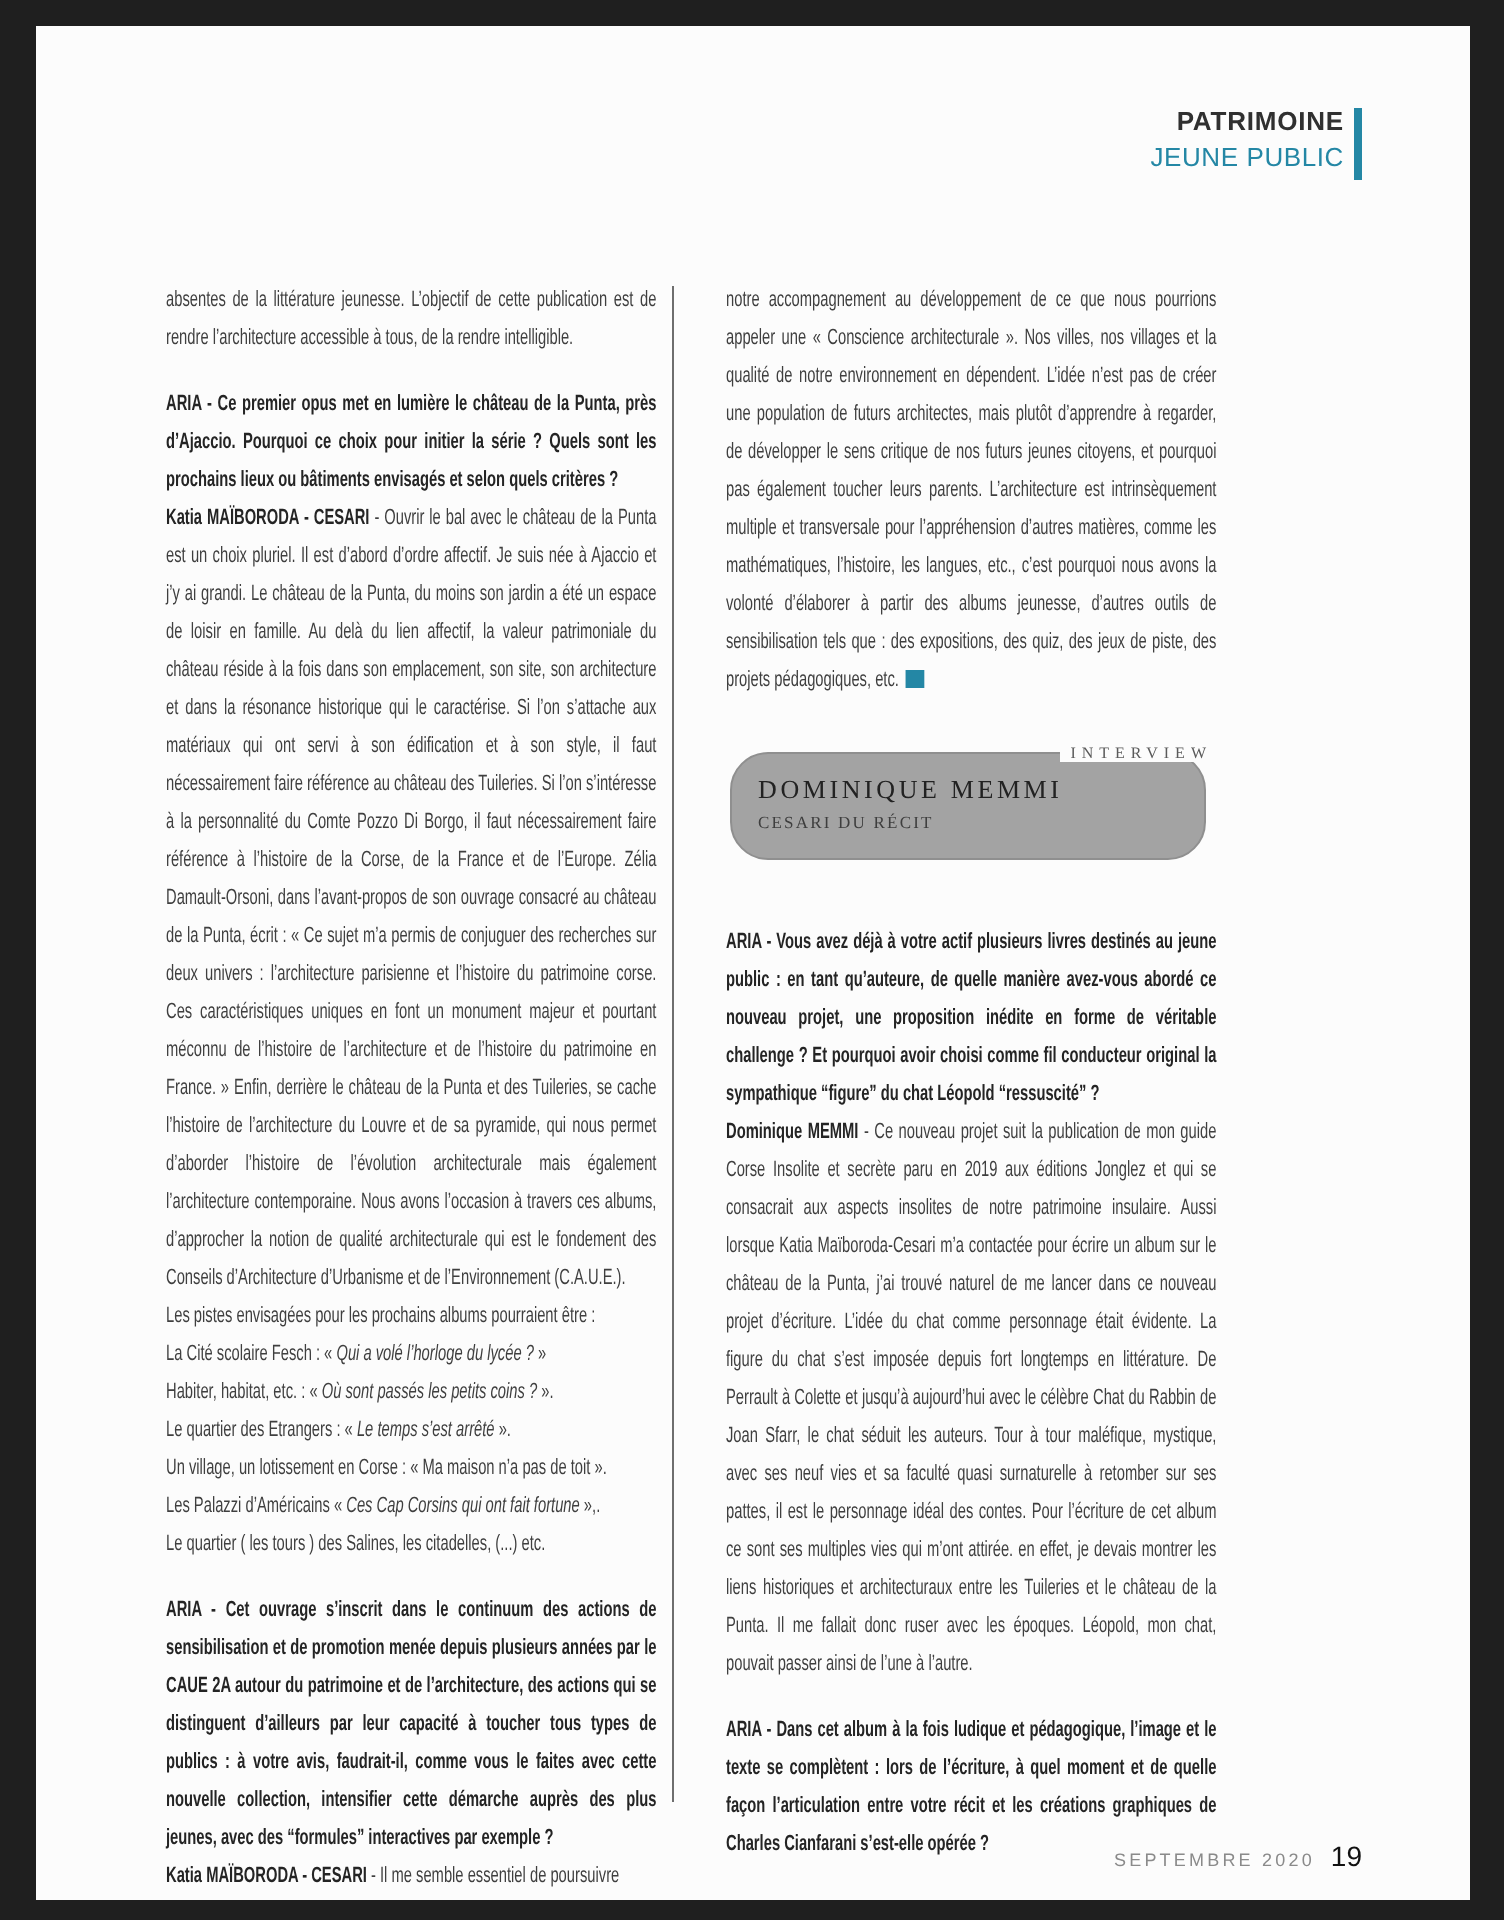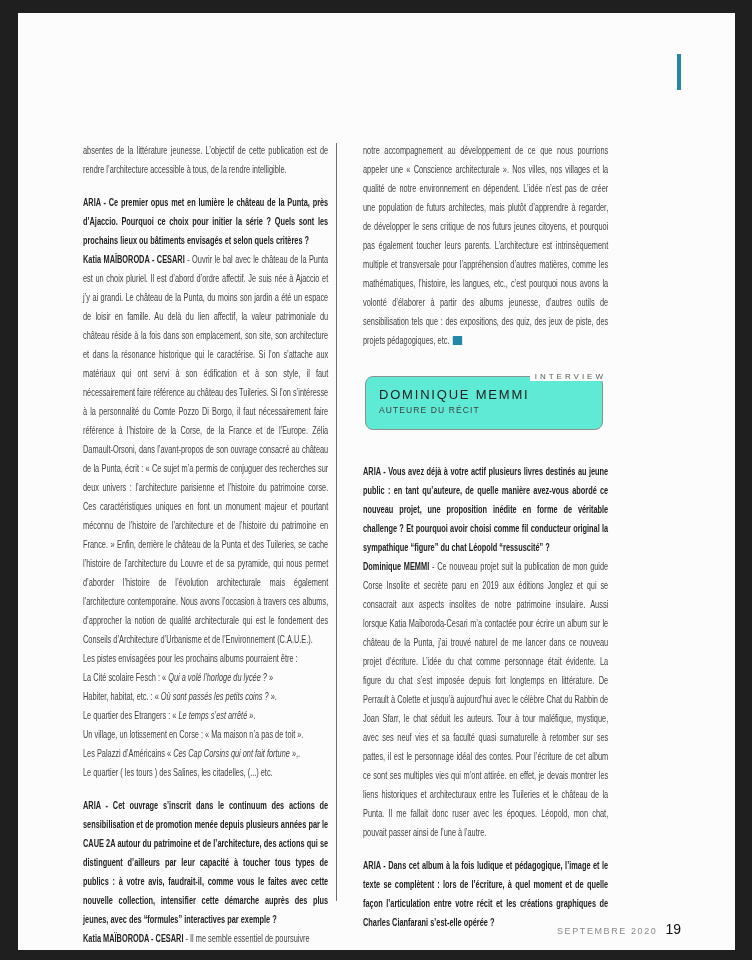--- a/index.html
+++ b/index.html
@@ -30,39 +30,43 @@
   .qtext { font-weight:bold; color:#242424; }
   .speaker { font-weight:bold; color:#242424; }
   .gap { height:14px; }
   .list-line { white-space:nowrap; text-align:left; }
   .ital { font-style:italic; }
   .end-square { display:inline-block; width:14px; height:9px; background:#2487a5; margin-left:5px; vertical-align:-1px; }
 
   
   .interview-box {
     position:relative; margin:26px 0 32px 2px; width:236px; height:52px;
-    border:1px solid #8f8f8f; border-radius:8px; background:#5eead4;
+    border:1px solid #8f8f8f; border-radius:19px; background:#a3a3a3;font-family:Liberation Serif, serif;
   }
   .interview-label {
     position:absolute; top:-5px; right:-9px; background:#fcfcfc;
     font-size:8px; letter-spacing:3px; color:#5a5a5a; padding:0 5px;
   }
   .box-name { margin:10px 0 0 13px; font-size:13px; letter-spacing:1.8px; color:#222; }
   .box-role { margin:3px 0 0 13px; font-size:8.5px; letter-spacing:1.1px; color:#3e3e3e; }
 
   
   .page-footer { position:absolute; bottom:12px; right:54px; white-space:nowrap; }
   .footer-date { font-size:9px; letter-spacing:1.6px; color:#8a8a8a; }
   .footer-page { font-size:14px; font-weight:normal; color:#111; margin-left:8px; }
 </style>
 </head>
 <body>
 
 <div class="page">
 
+  <div class="page-header">
+    <div class="category">PATRIMOINE</div>
+    <div class="subcategory">JEUNE PUBLIC</div>
+  </div>
   <div class="accent-bar"></div>
 
   <div class="columns">
 
     <div class="col-left">
       <div class="squeeze">
         <p class="body-text" style="margin:0;">absentes de la littérature jeunesse. L’objectif de cette publication est de rendre l’architecture accessible à tous, de la rendre intelligible.</p>
         <div class="gap"></div>
         <p class="body-text" style="margin:0;"><span class="qtext">ARIA - Ce premier opus met en lumière le château de la Punta, près d’Ajaccio. Pourquoi ce choix pour initier la série ? Quels sont les prochains lieux ou bâtiments envisagés et selon quels critères ?</span></p>
         <p class="body-text" style="margin:0;"><span class="speaker">Katia MAÏBORODA - CESARI</span><span> - Ouvrir le bal avec le château de la Punta est un choix pluriel. Il est d’abord d’ordre affectif. Je suis née à Ajaccio et j’y ai grandi. Le château de la Punta, du moins son jardin a été un espace de loisir en famille. Au delà du lien affectif, la valeur patrimoniale du château réside à la fois dans son emplacement, son site, son architecture et dans la résonance historique qui le caractérise. Si l’on s’attache aux matériaux qui ont servi à son édification et à son style, il faut nécessairement faire référence au château des Tuileries. Si l’on s’intéresse à la personnalité du Comte Pozzo Di Borgo, il faut nécessairement faire référence à l’histoire de la Corse, de la France et de l’Europe. Zélia Damault-Orsoni, dans l’avant-propos de son ouvrage consacré au château de la Punta, écrit : « Ce sujet m’a permis de conjuguer des recherches sur deux univers : l’architecture parisienne et l’histoire du patrimoine corse. Ces caractéristiques uniques en font un monument majeur et pourtant méconnu de l’histoire de l’architecture et de l’histoire du patrimoine en France. » Enfin, derrière le château de la Punta et des Tuileries, se cache l’histoire de l’architecture du Louvre et de sa pyramide, qui nous permet d’aborder l’histoire de l’évolution architecturale mais également l’architecture contemporaine. Nous avons l’occasion à travers ces albums, d’approcher la notion de qualité architecturale qui est le fondement des Conseils d’Architecture d’Urbanisme et de l’Environnement (C.A.U.E.).</span></p>
@@ -82,21 +86,21 @@
     <div class="col-divider"></div>
 
     <div class="col-right">
       <div class="squeeze">
         <p class="body-text" style="margin:0;"><span>notre accompagnement au développement de ce que nous pourrions appeler une « Conscience architecturale ». Nos villes, nos villages et la qualité de notre environnement en dépendent. L’idée n’est pas de créer une population de futurs architectes, mais plutôt d’apprendre à regarder, de développer le sens critique de nos futurs jeunes citoyens, et pourquoi pas également toucher leurs parents. L’architecture est intrinsèquement multiple et transversale pour l’appréhension d’autres matières, comme les mathématiques, l’histoire, les langues, etc., c’est pourquoi nous avons la volonté d’élaborer à partir des albums jeunesse, d’autres outils de sensibilisation tels que : des expositions, des quiz, des jeux de piste, des projets pédagogiques, etc.</span><span class="end-square"></span></p>
       </div>
 
       <div class="interview-box">
         <span class="interview-label">INTERVIEW</span>
         <div class="box-name">DOMINIQUE MEMMI</div>
-        <div class="box-role">AUTEURE DU RÉCIT</div>
+        <div class="box-role">CESARI DU RÉCIT</div>
       </div>
 
       <div class="squeeze">
         <p class="body-text" style="margin:0;"><span class="qtext">ARIA - Vous avez déjà à votre actif plusieurs livres destinés au jeune public : en tant qu’auteure, de quelle manière avez-vous abordé ce nouveau projet, une proposition inédite en forme de véritable challenge ? Et pourquoi avoir choisi comme fil conducteur original la sympathique “figure” du chat Léopold “ressuscité” ?</span></p>
         <p class="body-text" style="margin:0;"><span class="speaker">Dominique MEMMI</span><span> - Ce nouveau projet suit la publication de mon guide Corse Insolite et secrète paru en 2019 aux éditions Jonglez et qui se consacrait aux aspects insolites de notre patrimoine insulaire. Aussi lorsque Katia Maïboroda-Cesari m’a contactée pour écrire un album sur le château de la Punta, j’ai trouvé naturel de me lancer dans ce nouveau projet d’écriture. L’idée du chat comme personnage était évidente. La figure du chat s’est imposée depuis fort longtemps en littérature. De Perrault à Colette et jusqu’à aujourd’hui avec le célèbre Chat du Rabbin de Joan Sfarr, le chat séduit les auteurs. Tour à tour maléfique, mystique, avec ses neuf vies et sa faculté quasi surnaturelle à retomber sur ses pattes, il est le personnage idéal des contes. Pour l’écriture de cet album ce sont ses multiples vies qui m’ont attirée. en effet, je devais montrer les liens historiques et architecturaux entre les Tuileries et le château de la Punta. Il me fallait donc ruser avec les époques. Léopold, mon chat, pouvait passer ainsi de l’une à l’autre.</span></p>
         <div class="gap"></div>
         <p class="body-text" style="margin:0;"><span class="qtext">ARIA - Dans cet album à la fois ludique et pédagogique, l’image et le texte se complètent : lors de l’écriture, à quel moment et de quelle façon l’articulation entre votre récit et les créations graphiques de Charles Cianfarani s’est-elle opérée ?</span></p>
       </div>
     </div>
 

